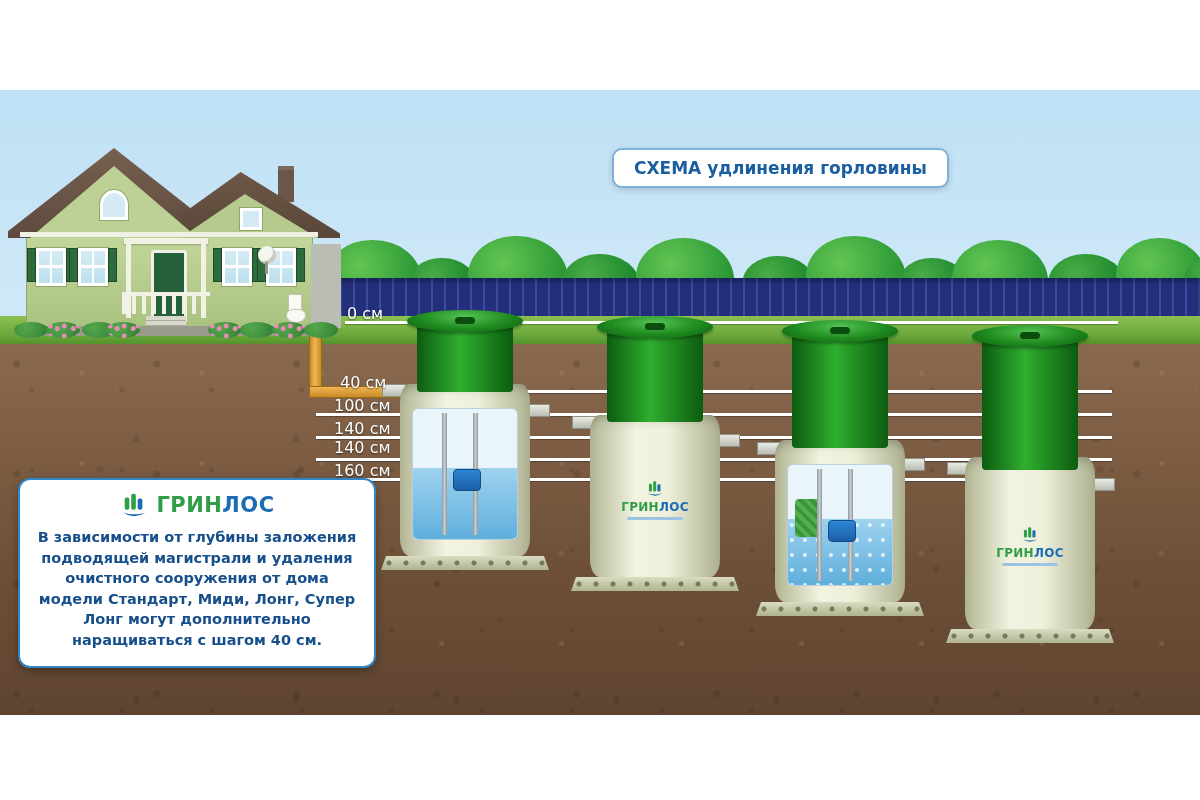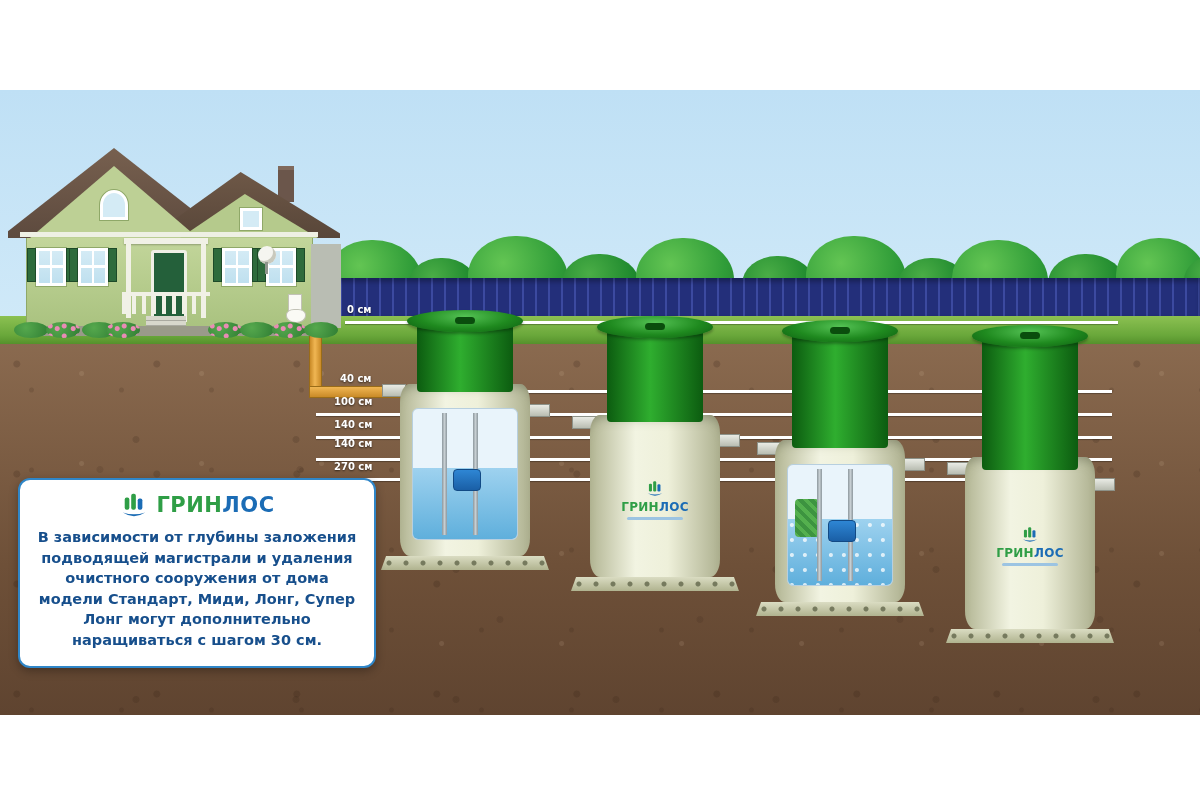--- a/index.html
+++ b/index.html
@@ -24,21 +24,21 @@
           radial-gradient(circle at 12% 20%, rgba(48,30,18,.20) 0 3px, transparent 4px),
           radial-gradient(circle at 35% 60%, rgba(48,30,18,.16) 0 2px, transparent 3px),
           radial-gradient(circle at 68% 35%, rgba(255,230,200,.10) 0 2px, transparent 3px),
           radial-gradient(circle at 85% 75%, rgba(48,30,18,.18) 0 3px, transparent 4px),
           radial-gradient(circle at 50% 85%, rgba(48,30,18,.14) 0 3px, transparent 4px),
           linear-gradient(#8a6a4f,#6e5038 60%,#5f4430);
         background-size:140px 110px,90px 80px,120px 90px,160px 130px,200px 150px,100% 100%;}
 
   
   .depth-line{position:absolute;height:3px;background:#fff;z-index:4;box-shadow:0 1px 1px rgba(0,0,0,.3);}
-  .depth-label{position:absolute;z-index:6;color:#fff;font-weight:700;font-size:10px;
+  .depth-label{position:absolute;z-index:6;color:#fff;font-weight:400;font-size:16px;
                text-shadow:0 1px 2px rgba(0,0,0,.6);white-space:nowrap;}
 
   
   .pipe{position:absolute;background:linear-gradient(90deg,#c98a27,#f0b653 45%,#c98a27);
         border:1px solid #9a6c18;z-index:4;}
   .pipe.h{background:linear-gradient(#f0b653,#c98a27);}
   .stub{position:absolute;width:22px;height:11px;background:linear-gradient(#e9ebe4,#b9bdb2);
         border:1px solid #8d9289;z-index:4;}
 
   
@@ -182,21 +182,21 @@
 
     <div class="depth-label" style="left:334px;top:306px">100 см</div>
     <div class="depth-line" style="left:316px;top:323px;width:796px"></div>
 
     <div class="depth-label" style="left:334px;top:329px">140 см</div>
     <div class="depth-line" style="left:316px;top:346px;width:796px"></div>
 
     <div class="depth-label" style="left:334px;top:348px">140 см</div>
     <div class="depth-line" style="left:316px;top:368px;width:796px"></div>
 
-    <div class="depth-label" style="left:334px;top:371px">270 см</div>
+    <div class="depth-label" style="left:334px;top:371px">160 см</div>
     <div class="depth-line" style="left:316px;top:388px;width:796px"></div>
 
     <div class="pipe" style="left:309px;top:205px;width:11px;height:101px"></div>
     <div class="pipe h" style="left:309px;top:296px;width:112px;height:10px"></div>
 
     <div class="stub" style="left:382px;top:294px"></div>
     <div class="stub" style="left:526px;top:314px"></div>
     <div class="stub" style="left:572px;top:326px"></div>
     <div class="stub" style="left:716px;top:344px"></div>
     <div class="stub" style="left:757px;top:352px"></div>
@@ -305,28 +305,29 @@
       <div class="h-bush" style="left:6px"></div>
       <div class="h-bush pink" style="left:38px"></div>
       <div class="h-bush" style="left:74px"></div>
       <div class="h-bush pink" style="left:98px"></div>
       <div class="h-bush pink" style="left:200px"></div>
       <div class="h-bush" style="left:232px"></div>
       <div class="h-bush pink" style="left:264px"></div>
       <div class="h-bush" style="left:296px"></div>
     </div>
 
+    <div class="title-box">СХЕМА удлинения горловины</div>
 
     <div class="info-box">
       <div class="info-logo">
         <svg width="30" height="26" viewBox="0 0 32 28">
           <rect x="6" y="6" width="5" height="13" rx="2" fill="#2f9e46"></rect>
           <rect x="13" y="2" width="5" height="17" rx="2" fill="#2f9e46"></rect>
           <rect x="20" y="7" width="5" height="12" rx="2" fill="#1b6cb5"></rect>
           <path d="M4 22 q12 8 24 0 q-12 4 -24 0 Z" fill="#1b6cb5"></path>
         </svg>
         <div class="logo-text"><span class="lg-green">ГРИН</span><span class="lg-blue">ЛОС</span></div>
       </div>
-      <p class="info-text">В зависимости от глубины заложения подводящей магистрали и удаления очистного сооружения от дома модели Стандарт, Миди, Лонг, Супер Лонг могут дополнительно наращиваться с шагом 30 см.</p>
+      <p class="info-text">В зависимости от глубины заложения подводящей магистрали и удаления очистного сооружения от дома модели Стандарт, Миди, Лонг, Супер Лонг могут дополнительно наращиваться с шагом 40 см.</p>
     </div>
 
   </div>
 </div>
 
 </body></html>

